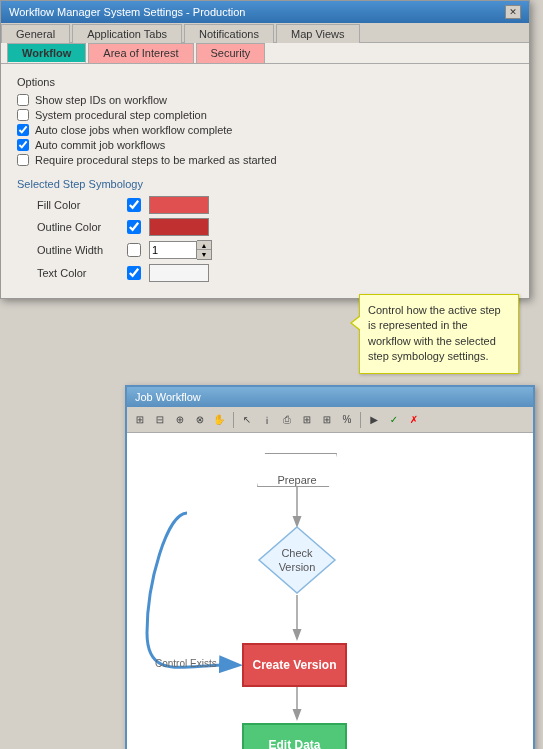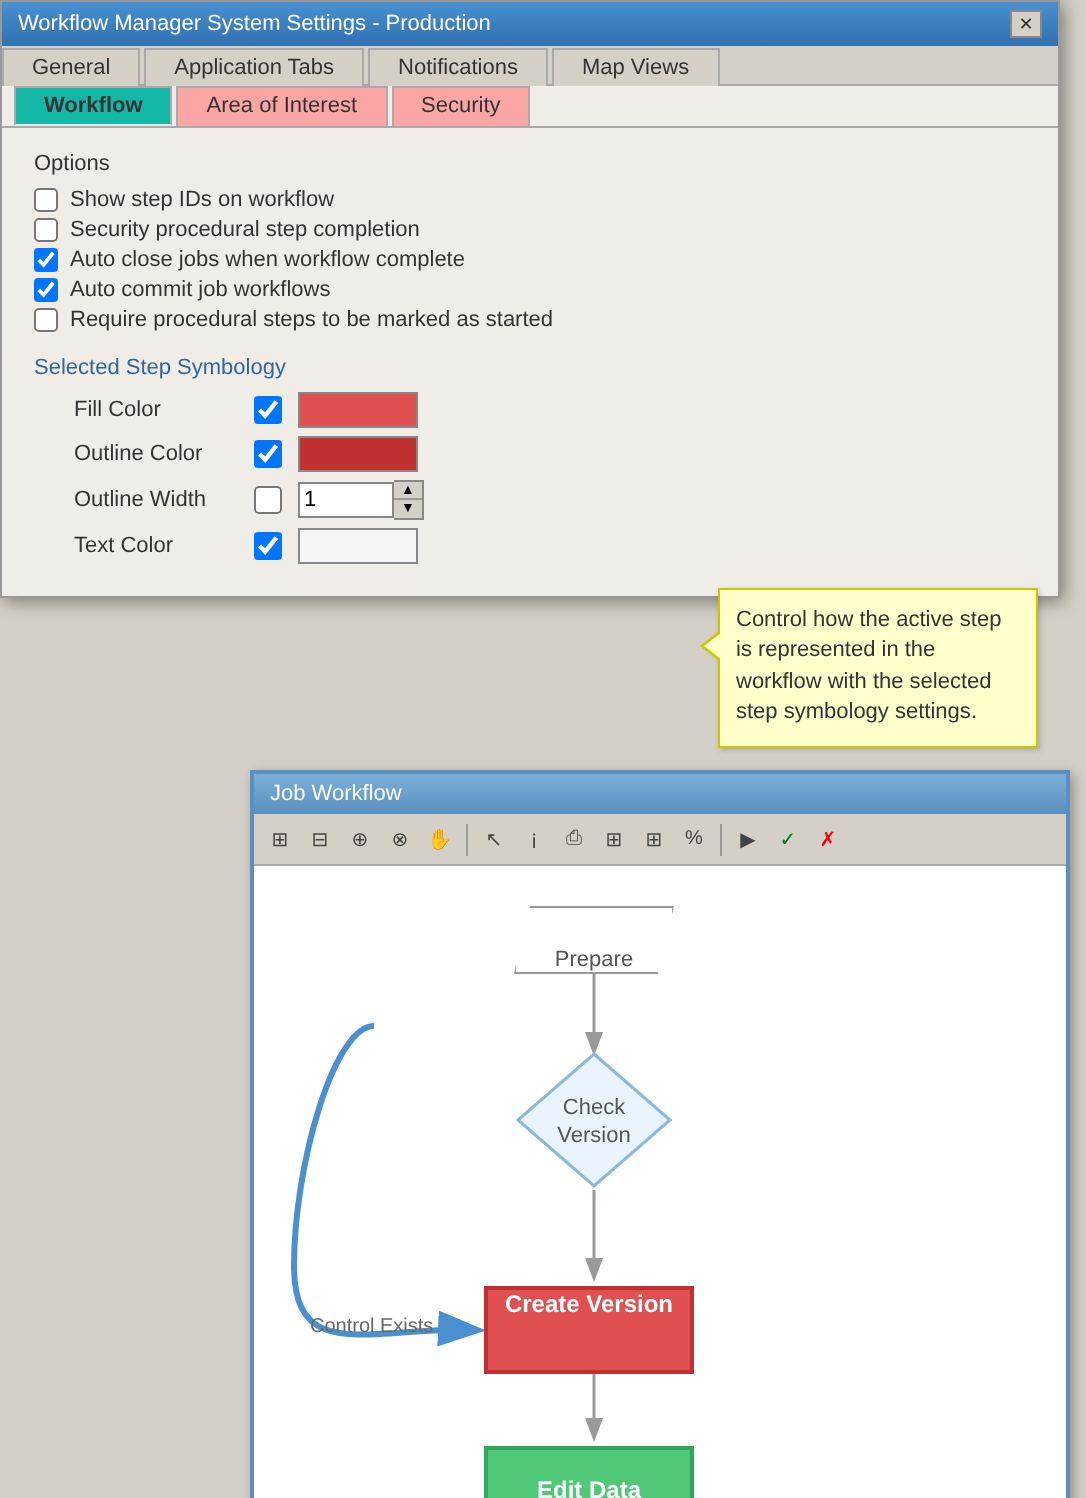--- a/index.html
+++ b/index.html
@@ -298,20 +298,21 @@
       clip-path: polygon(8px 0%, 100% 0%, calc(100% - 8px) 100%, 0% 100%);
     }
     .wf-create {
       top: 210px;
       left: 115px;
       width: 105px;
       height: 44px;
       background: #e05050;
       border: 2px solid #c03030;
       display: flex;
+      align-items: center;
       justify-content: center;
       font-size: 12px;
       font-weight: bold;
       color: white;
     }
     .wf-edit {
       top: 290px;
       left: 115px;
       width: 105px;
       height: 44px;
@@ -371,21 +372,21 @@
   <div class="content" style="position:relative;">
 
     <div class="options-group">
       <div class="section-label">Options</div>
       <div class="checkbox-row">
         <input type="checkbox" style="">
         <label>Show step IDs on workflow</label>
       </div>
       <div class="checkbox-row">
         <input type="checkbox" style="">
-        <label>Security procedural step completion</label>
+        <label>System procedural step completion</label>
       </div>
       <div class="checkbox-row">
         <input type="checkbox" checked="" style="">
         <label>Auto close jobs when workflow complete</label>
       </div>
       <div class="checkbox-row">
         <input type="checkbox" checked="" style="">
         <label>Auto commit job workflows</label>
       </div>
       <div class="checkbox-row">

